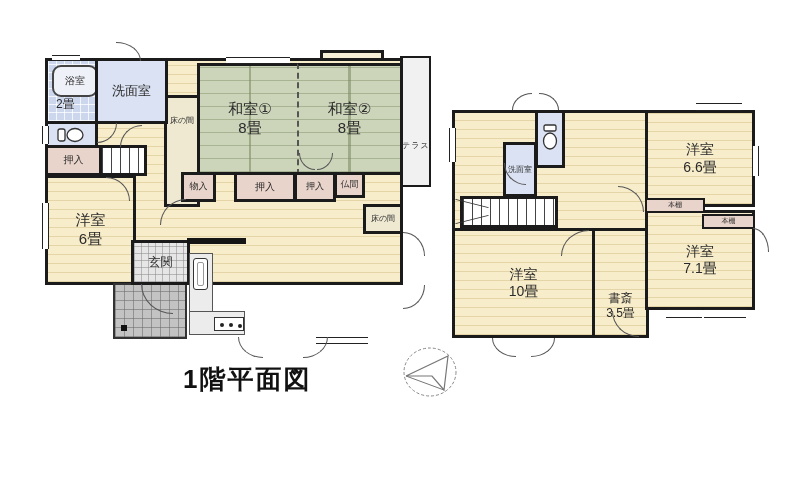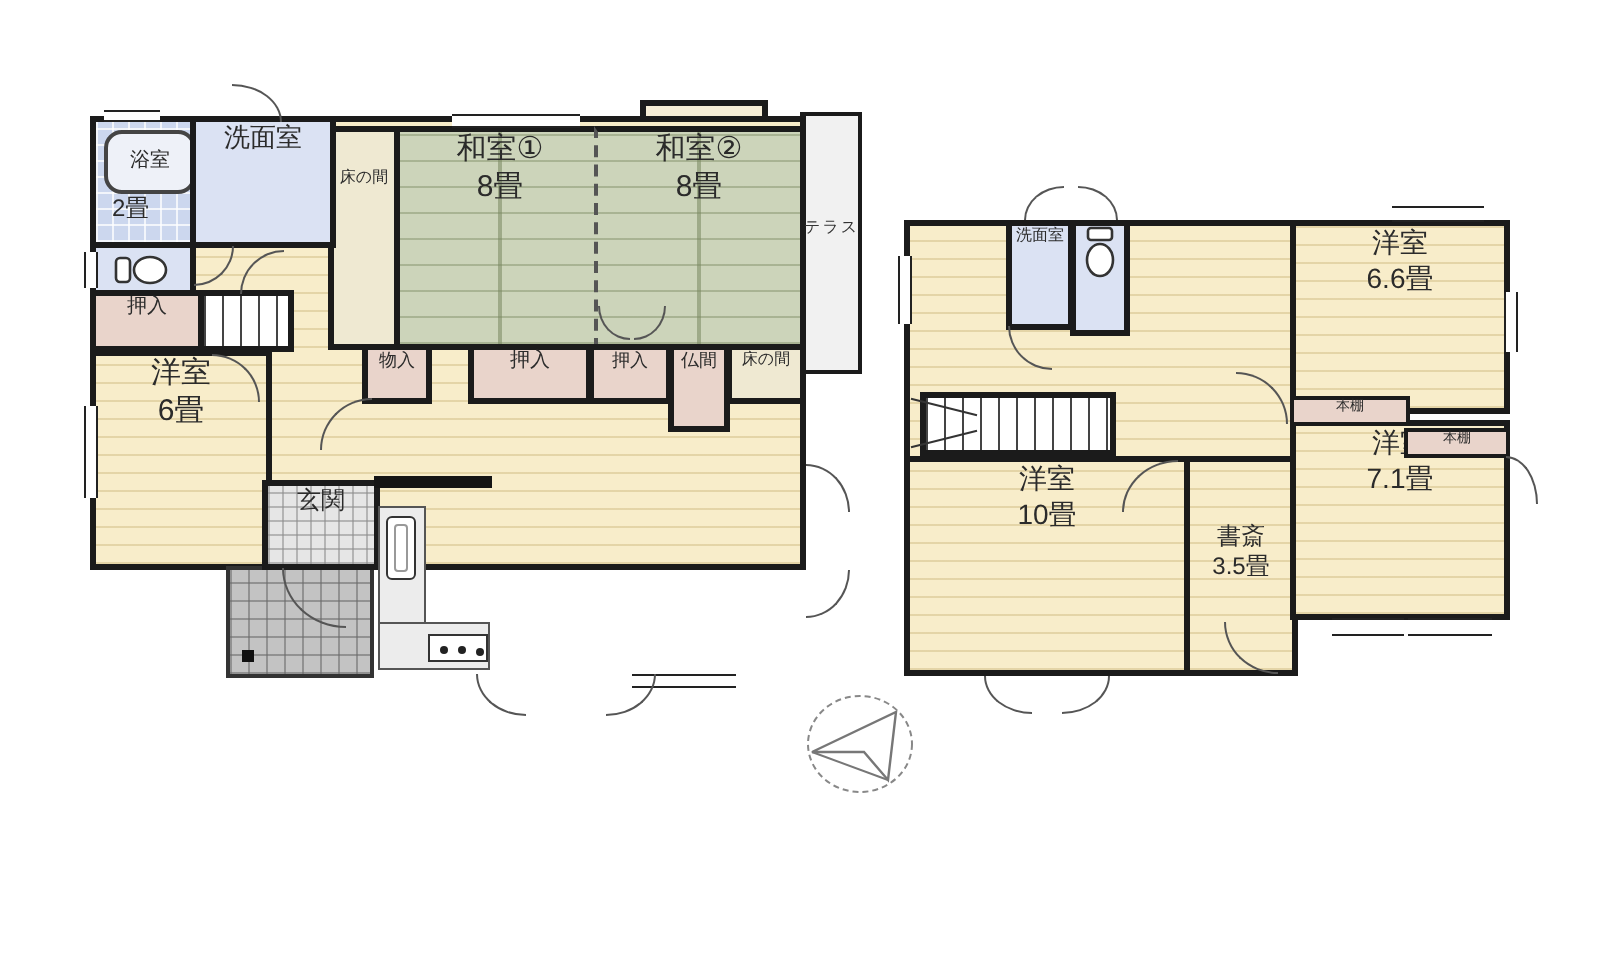--- a/index.html
+++ b/index.html
@@ -1,20 +1,20 @@
 <!DOCTYPE html>
 <html><head>
 <meta charset="utf-8">
 <style>
   html,body{margin:0;padding:0;background:#fff;}
   .canvas{position:relative;width:800px;height:487px;background:#ffffff;overflow:hidden;
           font-family:"Liberation Sans","DejaVu Sans",sans-serif;color:#222;}
   .abs{position:absolute;box-sizing:border-box;}
   .room{position:absolute;box-sizing:border-box;border:3px solid #1b1b1b;
-        display:flex;flex-direction:column;align-items:center;justify-content:flex-start;
+        display:flex;flex-direction:column;align-items:center;justify-content:center;
         text-align:center;color:#2b2b2b;line-height:1.25;}
   .thin{border-width:2px;}
   .rl,.rs{display:block;white-space:nowrap;}
   
   .planks{background-color:#f8edca;
     background-image:repeating-linear-gradient(0deg,rgba(196,173,110,.38) 0 1px,transparent 1px 9px);}
   .tatami{background-color:#ccd4ba;
     background-image:linear-gradient(90deg,transparent 49%,rgba(120,135,95,.55) 49%,rgba(120,135,95,.55) 51%,transparent 51%),
       repeating-linear-gradient(0deg,rgba(125,140,100,.45) 0 1px,transparent 1px 13px);}
   .water{background:#dbe2f3;}
@@ -26,21 +26,21 @@
   .egrid{background-color:#e6e6e6;
     background-image:repeating-linear-gradient(0deg,rgba(140,140,140,.55) 0 1px,transparent 1px 7px),
       repeating-linear-gradient(90deg,rgba(140,140,140,.55) 0 1px,transparent 1px 7px);}
   .pgrid{background-color:#c3c3c3;
     background-image:repeating-linear-gradient(0deg,rgba(105,105,105,.55) 0 1px,transparent 1px 9px),
       repeating-linear-gradient(90deg,rgba(105,105,105,.55) 0 1px,transparent 1px 9px);}
   .stairs{background-color:#ffffff;
     background-image:repeating-linear-gradient(90deg,#444 0 1px,transparent 1px 9px);}
   .terr{background:#f1f1f1;border:2px solid #1b1b1b;}
   
-  .fs7{font-size:7px;}.fs8{font-size:8px;}.fs9{font-size:9px;}.fs10{font-size:10px;}.fs12{font-size:12px;}.fs13{font-size:13px;}
+  .fs7{font-size:7px;}.fs8{font-size:8px;margin-top:32px;}.fs9{font-size:9px;}.fs10{font-size:10px;}.fs12{font-size:12px;}.fs13{font-size:13px;}
   .fs14{font-size:14px;}.fs15{font-size:15px;}.fs17{font-size:17px;}
   
   .win-h{position:absolute;background:#fff;border-top:1.5px solid #222;border-bottom:1.5px solid #222;box-sizing:border-box;}
   .win-v{position:absolute;background:#fff;border-left:1.5px solid #222;border-right:1.5px solid #222;box-sizing:border-box;}
   .arc{position:absolute;border:1.4px solid #555;box-sizing:border-box;background:transparent;}
   .arc-tl{border-right:0;border-bottom:0;border-top-left-radius:100% 100%;}
   .arc-tr{border-left:0;border-bottom:0;border-top-right-radius:100% 100%;}
   .arc-bl{border-right:0;border-top:0;border-bottom-left-radius:100% 100%;}
   .arc-br{border-left:0;border-top:0;border-bottom-right-radius:100% 100%;}
   .wall{position:absolute;background:#151515;}
@@ -104,21 +104,21 @@
 
   <div class="room closet fs9" style="left:181px;top:172px;width:35px;height:30px;">
     <span class="rl">物入</span>
   </div>
   <div class="room closet fs10" style="left:234px;top:172px;width:62px;height:30px;">
     <span class="rl">押入</span>
   </div>
   <div class="room closet fs9" style="left:294px;top:172px;width:42px;height:30px;">
     <span class="rl">押入</span>
   </div>
-  <div class="room closet fs9" style="left:334px;top:172px;width:31px;height:44px;">
+  <div class="room closet fs9" style="left:334px;top:172px;width:31px;height:26px;">
     <span class="rl">仏間</span>
   </div>
   <div class="room creamy fs8" style="left:363px;top:172px;width:40px;height:30px;">
     <span class="rl">床の間</span>
   </div>
 
   <div class="room planks fs15" style="left:45px;top:175px;width:91px;height:110px;">
     <span class="rl">洋室</span>
     <span class="rs">6畳</span>
   </div>
@@ -159,21 +159,21 @@
   <div class="room planks" style="left:452px;top:110px;width:203px;height:122px;"></div>
 
   <div class="room stairs" style="left:460px;top:196px;width:98px;height:32px;"></div>
   <div class="diag" style="left:455px;top:203px;width:34px;transform:rotate(14deg);"></div>
   <div class="diag" style="left:455px;top:219px;width:34px;transform:rotate(-14deg);"></div>
 
   <div class="room planks fs14" style="left:452px;top:228px;width:143px;height:110px;">
     <span class="rl">洋室</span>
     <span class="rs">10畳</span>
   </div>
-  <div class="room planks fs12" style="left:592px;top:228px;width:57px;height:110px;justify-content:center;padding-bottom:14px;">
+  <div class="room planks fs12" style="left:592px;top:228px;width:57px;height:110px;justify-content:flex-end;padding-bottom:14px;">
     <span class="rl">書斎</span>
     <span class="rs">3.5畳</span>
   </div>
 
   <div class="room water fs8" style="left:503px;top:110px;width:34px;height:55px;">
     <span class="rl">洗面室</span>
   </div>
   <div class="room water" style="left:535px;top:110px;width:30px;height:58px;">
     <svg width="16" height="30" viewBox="0 0 16 30">
       <rect x="2" y="1" width="12" height="6" rx="1.5" fill="#fff" stroke="#333" stroke-width="1.3"></rect>
@@ -205,20 +205,21 @@
   <div class="arc arc-tl" style="left:512px;top:93px;width:20px;height:17px;"></div>
   <div class="arc arc-tr" style="left:539px;top:93px;width:20px;height:17px;"></div>
   <div class="arc arc-bl" style="left:504px;top:163px;width:22px;height:22px;"></div>
   <div class="arc arc-tr" style="left:618px;top:186px;width:26px;height:26px;"></div>
   <div class="arc arc-tl" style="left:561px;top:230px;width:28px;height:26px;"></div>
   <div class="arc arc-bl" style="left:612px;top:311px;width:27px;height:26px;"></div>
   <div class="arc arc-tr" style="left:753px;top:228px;width:16px;height:24px;"></div>
   <div class="arc arc-bl" style="left:492px;top:338px;width:24px;height:19px;"></div>
   <div class="arc arc-br" style="left:531px;top:338px;width:24px;height:19px;"></div>
 
+  <div class="cap" style="left:183px;top:362px;">1階平面図</div>
 
   <div class="abs" style="left:402px;top:346px;width:58px;height:52px;">
     <svg width="58" height="52" viewBox="0 0 58 52">
       <ellipse cx="28" cy="26" rx="26" ry="24" fill="none" stroke="#888" stroke-width="1" stroke-dasharray="3 2"></ellipse>
       <path d="M4 30 L46 10 L42 44 L30 30 Z" fill="none" stroke="#777" stroke-width="1.2"></path>
       <path d="M4 30 L42 44" fill="none" stroke="#777" stroke-width="1"></path>
     </svg>
   </div>
 
 

